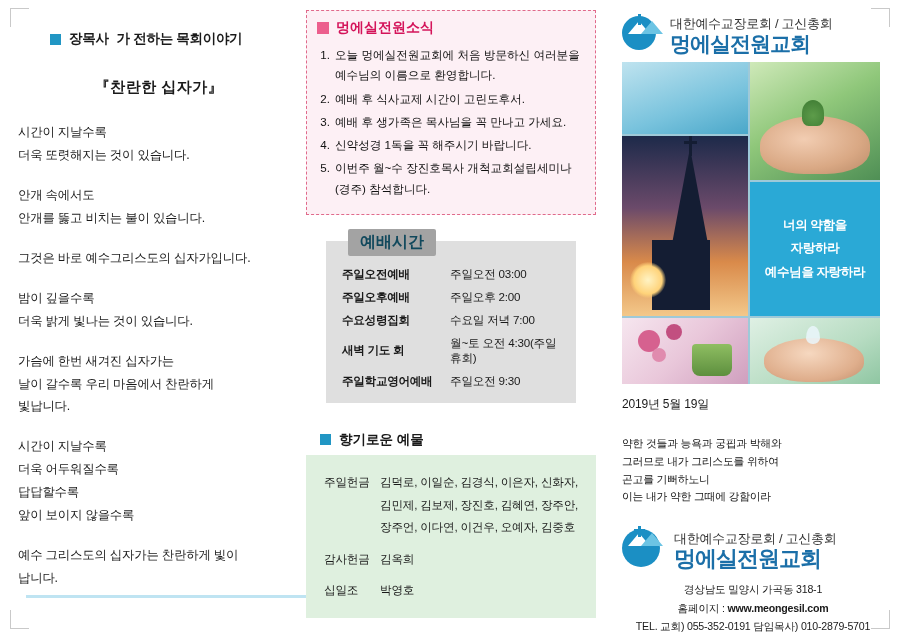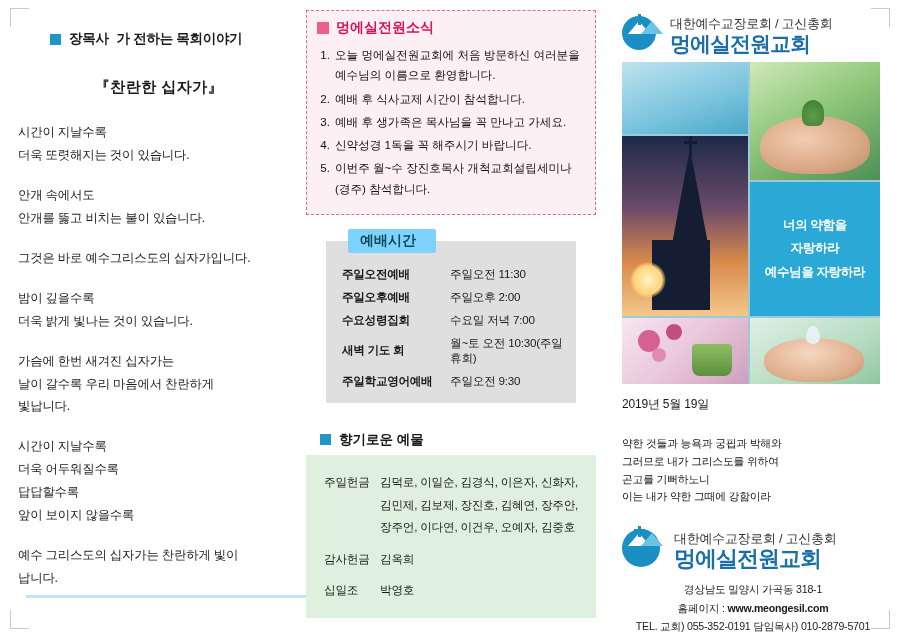--- a/index.html
+++ b/index.html
@@ -131,25 +131,25 @@
     width: 250px;
     background: #dfdfdf;
     box-sizing: border-box;
     padding: 6px 8px 10px 8px;
     position: relative;
   }
   .time-head {
     position: absolute;
     left: 22px;
     top: -12px;
-    background: #7dd3fc;
+    background: #a3a3a3;
     color: #10485c;
-    font-size: 14px;
-    font-weight: bold;
-    padding: 3px 20px 3px 12px;
+    font-size: 16px;
+    font-weight: bold;
+    padding: 3px 12px 3px 12px;
     border-radius: 2px;
   }
   table.times {
     margin-top: 16px;
     border-collapse: collapse;
     width: 100%;
     font-size: 11.6px;
   }
   table.times td {
     padding: 4px 2px;
@@ -414,21 +414,21 @@
         <span class="sq"></span>
         <span>멍에실전원소식</span>
       </div>
       <ul class="news-list">
         <li>
           <span class="num">1.</span>
           <span class="txt">오늘 멍에실전원교회에 처음 방문하신 여러분을 예수님의 이름으로 환영합니다.</span>
         </li>
         <li>
           <span class="num">2.</span>
-          <span class="txt">예배 후 식사교제 시간이 참석합니다.</span>
+          <span class="txt">예배 후 식사교제 시간이 고린도후서.</span>
         </li>
         <li>
           <span class="num">3.</span>
           <span class="txt">예배 후 생가족은 목사님을 꼭 만나고 가세요.</span>
         </li>
         <li>
           <span class="num">4.</span>
           <span class="txt">신약성경 1독을 꼭 해주시기 바랍니다.</span>
         </li>
         <li>
@@ -437,33 +437,33 @@
         </li>
       </ul>
     </div>
 
     <div class="time-box">
       <div class="time-head">예배시간</div>
       <table class="times">
         <tbody>
             <tr>
           <td class="name">주일오전예배</td>
-          <td class="val">주일오전 11:30</td>
+          <td class="val">주일오전 03:00</td>
         </tr>
         <tr>
           <td class="name">주일오후예배</td>
           <td class="val">주일오후 2:00</td>
         </tr>
         <tr>
           <td class="name">수요성령집회</td>
           <td class="val">수요일 저녁 7:00</td>
         </tr>
         <tr>
           <td class="name">새벽 기도 회</td>
-          <td class="val">월~토 오전 10:30(주일 휴회)</td>
+          <td class="val">월~토 오전 4:30(주일 휴회)</td>
         </tr>
         <tr>
           <td class="name">주일학교영어예배</td>
           <td class="val">주일오전  9:30</td>
         </tr>
       </tbody>
         </table>
     </div>
 
     <div class="offer-box">

